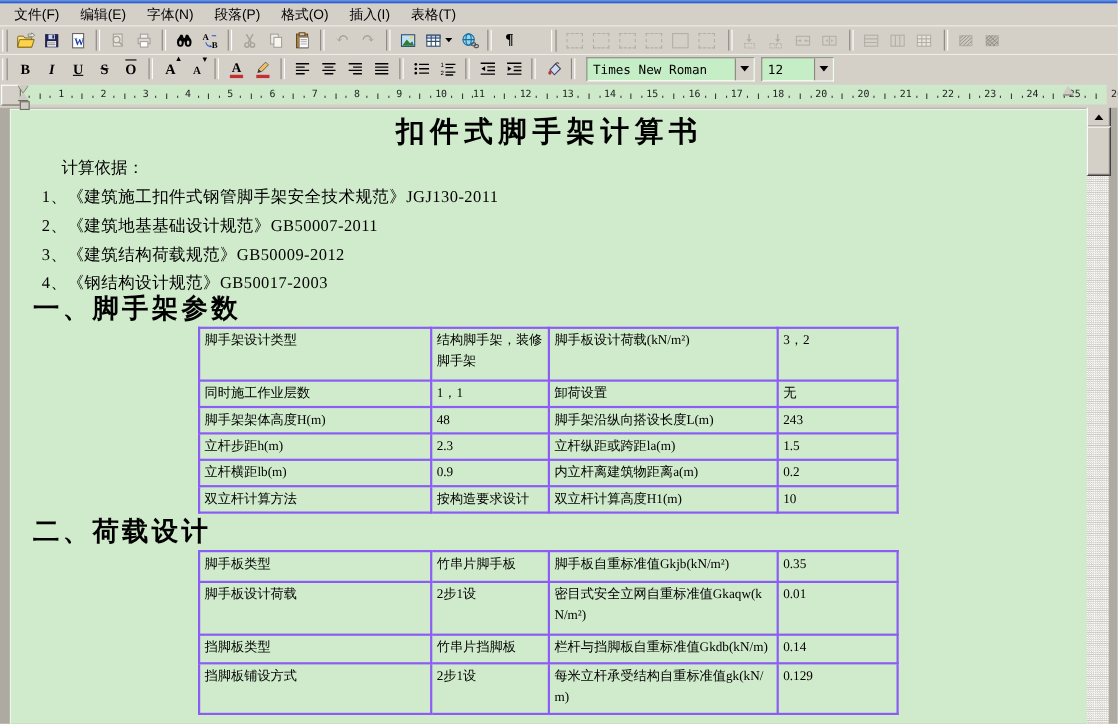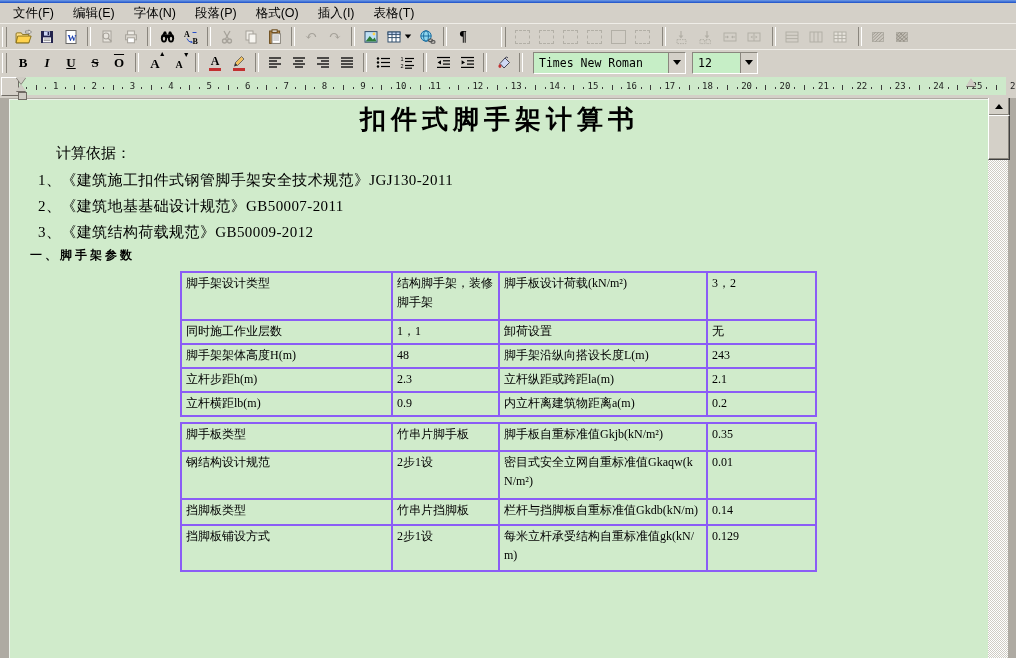--- a/index.html
+++ b/index.html
@@ -48,21 +48,21 @@
   .ind-right{left:966px;top:3px;width:0;height:0;border-left:5px solid transparent;border-right:5px solid transparent;border-bottom:8px solid #cfccc4;filter:drop-shadow(0 1px 0 #6f6b64);}
   
   .docarea{position:absolute;left:0;top:96px;width:1016px;height:562px;background:#aeaaa2;}
   .page{position:absolute;left:9px;top:3px;width:979px;height:559px;background:#d0ebcb;
         border-left:1px solid #eef5ec;border-top:1px solid #eef5ec;overflow:hidden;
         font-family:"Liberation Serif","DejaVu Serif",serif;}
   .title{font-size:26px;font-weight:bold;letter-spacing:5px;text-align:center;margin:3px 0 0 0;line-height:34px;}
   .basis{font-size:15px;margin:7px 0 0 46px;line-height:19px;}
   .bitem{font-size:15px;line-height:18px;margin:8px 0 0 28px;letter-spacing:.4px;}
   .bitem:first-of-type{margin-top:4px;}
-  .sec{font-size:12px;font-weight:bold;letter-spacing:3px;margin:3px 0 0 20px;line-height:22px;
+  .sec{font-size:24px;font-weight:bold;letter-spacing:3px;margin:3px 0 0 20px;line-height:22px;
        font-family:"Liberation Sans",sans-serif;}
   table.doc{border-collapse:collapse;table-layout:fixed;width:635px;margin:5px 0 0 170px;}
   table.doc td{border:2px solid #8b5cf6;font-size:12px;padding:1px 4px 0 4px;vertical-align:top;
                line-height:1.55;word-break:break-all;}
   #table1 tr:nth-child(1){height:48px;}
   #table1 tr{height:24px;}
   #table2 tr:nth-child(1){height:28px;}
   #table2 tr:nth-child(2){height:48px;}
   #table2 tr:nth-child(3){height:26px;}
   #table2 tr:nth-child(4){height:46px;}
@@ -673,20 +673,21 @@
     <div class="ind ind-right"></div>
   </div>
 
   <div class="docarea">
     <div class="page">
       <div class="title">扣件式脚手架计算书</div>
       <div class="basis">计算依据：</div>
       <div class="bitem">1、《建筑施工扣件式钢管脚手架安全技术规范》JGJ130-2011</div>
       <div class="bitem">2、《建筑地基基础设计规范》GB50007-2011</div>
       <div class="bitem">3、《建筑结构荷载规范》GB50009-2012</div>
+      <div class="bitem">4、《钢结构设计规范》GB50017-2003</div>
       <div class="sec">一、脚手架参数</div>
       <table class="doc" id="table1">
         <colgroup>
             <col style="width:211px">
             <col style="width:107px">
             <col style="width:208px">
             <col style="width:109px">
           </colgroup>
         <tbody>
             <tr>
@@ -704,46 +705,53 @@
             <tr>
               <td>脚手架架体高度H(m)</td>
               <td>48</td>
               <td>脚手架沿纵向搭设长度L(m)</td>
               <td>243</td>
             </tr>
             <tr>
               <td>立杆步距h(m)</td>
               <td>2.3</td>
               <td>立杆纵距或跨距la(m)</td>
-              <td>2.1</td>
+              <td>1.5</td>
             </tr>
             <tr>
               <td>立杆横距lb(m)</td>
               <td>0.9</td>
               <td>内立杆离建筑物距离a(m)</td>
               <td>0.2</td>
             </tr>
+            <tr>
+              <td>双立杆计算方法</td>
+              <td>按构造要求设计</td>
+              <td>双立杆计算高度H1(m)</td>
+              <td>10</td>
+            </tr>
           </tbody>
       </table>
+      <div class="sec" style="margin-top:6px;">二、荷载设计</div>
       <table class="doc" id="table2">
         <colgroup>
             <col style="width:211px">
             <col style="width:107px">
             <col style="width:208px">
             <col style="width:109px">
           </colgroup>
         <tbody>
             <tr>
               <td>脚手板类型</td>
               <td>竹串片脚手板</td>
               <td>脚手板自重标准值Gkjb(kN/m²)</td>
               <td>0.35</td>
             </tr>
             <tr>
-              <td>钢结构设计规范</td>
+              <td>脚手板设计荷载</td>
               <td>2步1设</td>
               <td>密目式安全立网自重标准值Gkaqw(kN/m²)</td>
               <td>0.01</td>
             </tr>
             <tr>
               <td>挡脚板类型</td>
               <td>竹串片挡脚板</td>
               <td>栏杆与挡脚板自重标准值Gkdb(kN/m)</td>
               <td>0.14</td>
             </tr>

